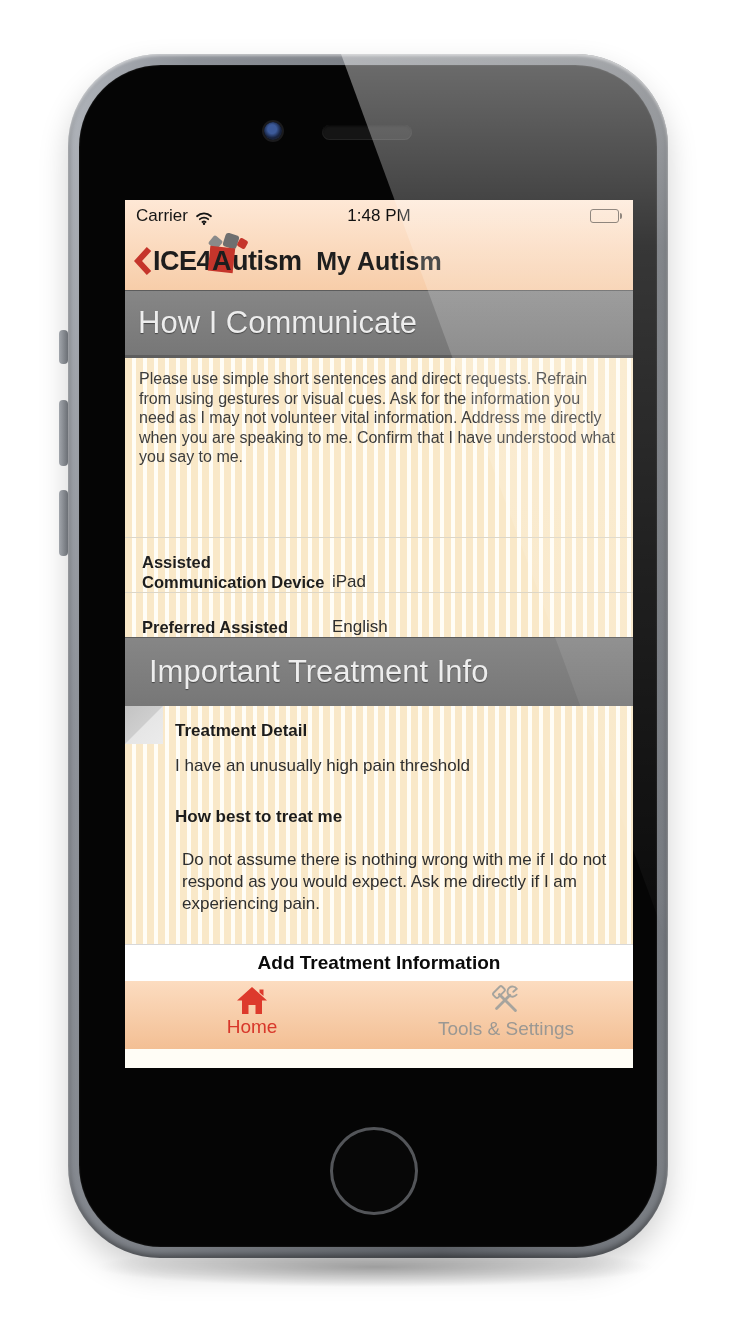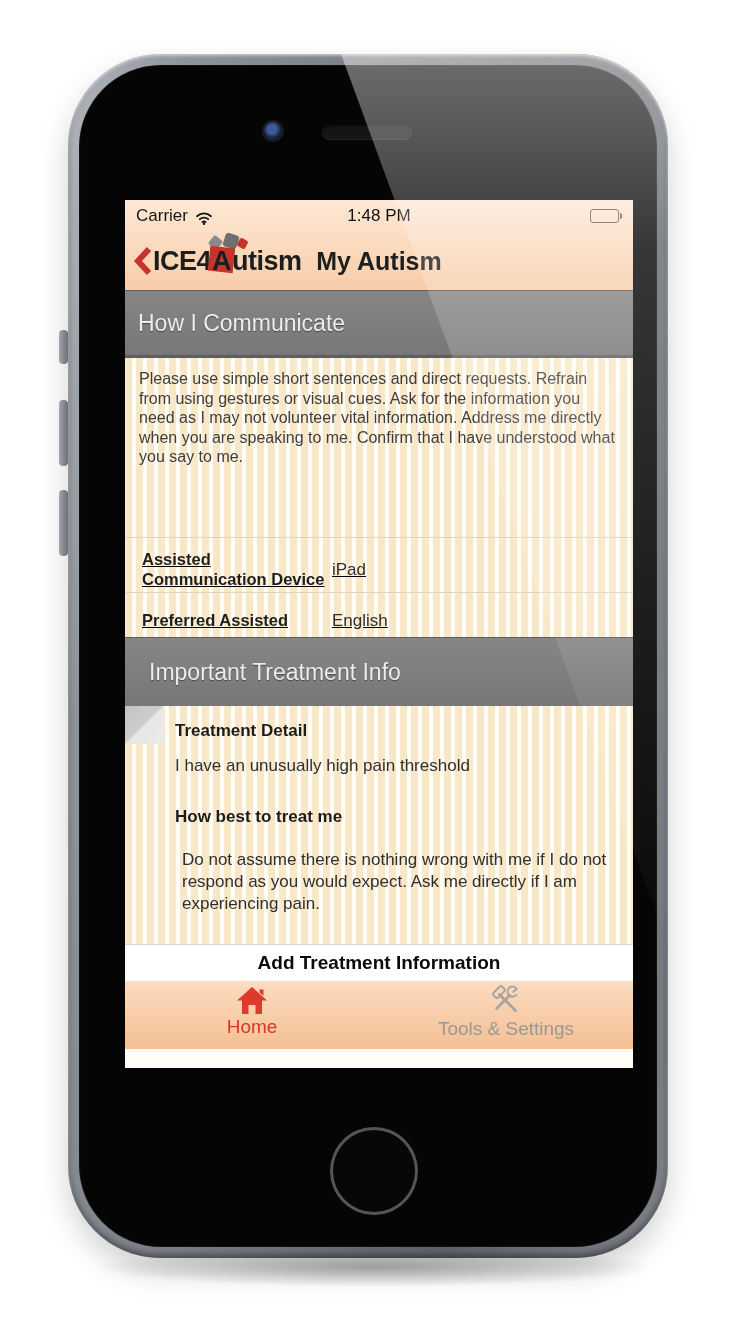--- a/index.html
+++ b/index.html
@@ -44,31 +44,31 @@
   .logo-text{font-size:27px;font-weight:bold;color:#1d1d1d;letter-spacing:-.5px;position:relative;}
   .logo-a{position:relative;display:inline-block;z-index:1;padding:0 1px;}
   .logo-a::before{content:"";position:absolute;left:-2px;top:1px;width:25px;height:25px;background:#c5352b;
                   transform:rotate(6deg);z-index:-1;}
   .gear1{position:absolute;left:76px;top:-9px;width:11px;height:11px;background:#8a8a8a;border-radius:2px;transform:rotate(40deg);}
   .gear2{position:absolute;left:90px;top:-12px;width:14px;height:14px;background:#6f6f6f;border-radius:3px;transform:rotate(18deg);}
   .gear3{position:absolute;left:104px;top:-7px;width:9px;height:9px;background:#c5352b;border-radius:2px;transform:rotate(30deg);}
   .nav-title{position:absolute;left:0;right:0;text-align:center;font-size:25px;font-weight:bold;color:#1f1f1f;}
   
   .sec-hdr{flex:none;background:linear-gradient(#868686,#777777);color:#ededed;display:flex;align-items:center;
-           padding-left:13px;font-size:23px;font-weight:500;text-shadow:0 1px 1px rgba(0,0,0,.45);
+           padding-left:13px;font-size:31px;font-weight:500;text-shadow:0 1px 1px rgba(0,0,0,.45);
            border-top:1px solid rgba(0,0,0,.22);box-sizing:border-box;}
   .hdr1{height:68px;border-bottom:3px solid #5e5e5e;}
   .hdr2{height:64px;border-bottom:3px solid #5a5a5a;}
   .hdr3{height:69px;padding-left:24px;}
   
   .striped{background:repeating-linear-gradient(90deg,#f9e8c8 0 7px,#fffdf6 7px 11px);}
   .panel1{flex:none;height:279px;display:flex;flex-direction:column;box-sizing:border-box;}
   .para{padding:11px 14px 0 14px;font-size:16px;line-height:19.5px;color:#3d3d3d;}
   .spacer{flex:1;}
-  .info-row{flex:none;border-top:1px solid #ddd6c6;display:flex;align-items:center;box-sizing:border-box;text-decoration:underline;}
+  .info-row{flex:none;border-top:1px solid #ddd6c6;display:flex;align-items:flex-end;box-sizing:border-box;}
   .row1{height:55px;padding-top:8px;}
   .row2{height:45px;padding-top:10px;}
   .info-label{width:190px;padding-left:17px;flex:none;font-weight:bold;font-size:16.5px;line-height:20px;color:#1e1e1e;}
   .info-value{font-size:17px;color:#2e2e2e;padding-top:1px;}
   
   .panel2{flex:none;height:238px;position:relative;box-sizing:border-box;}
   .fold{position:absolute;left:0;top:0;width:38px;height:38px;
         background:linear-gradient(135deg,#c3c3c3 0%,#cecece 49%,#e6e6e6 51%,#ebebeb 100%);}
   .treat-content{padding:15px 26px 0 50px;}
   .treat-label{font-weight:bold;font-size:17px;color:#1c1c1c;}

